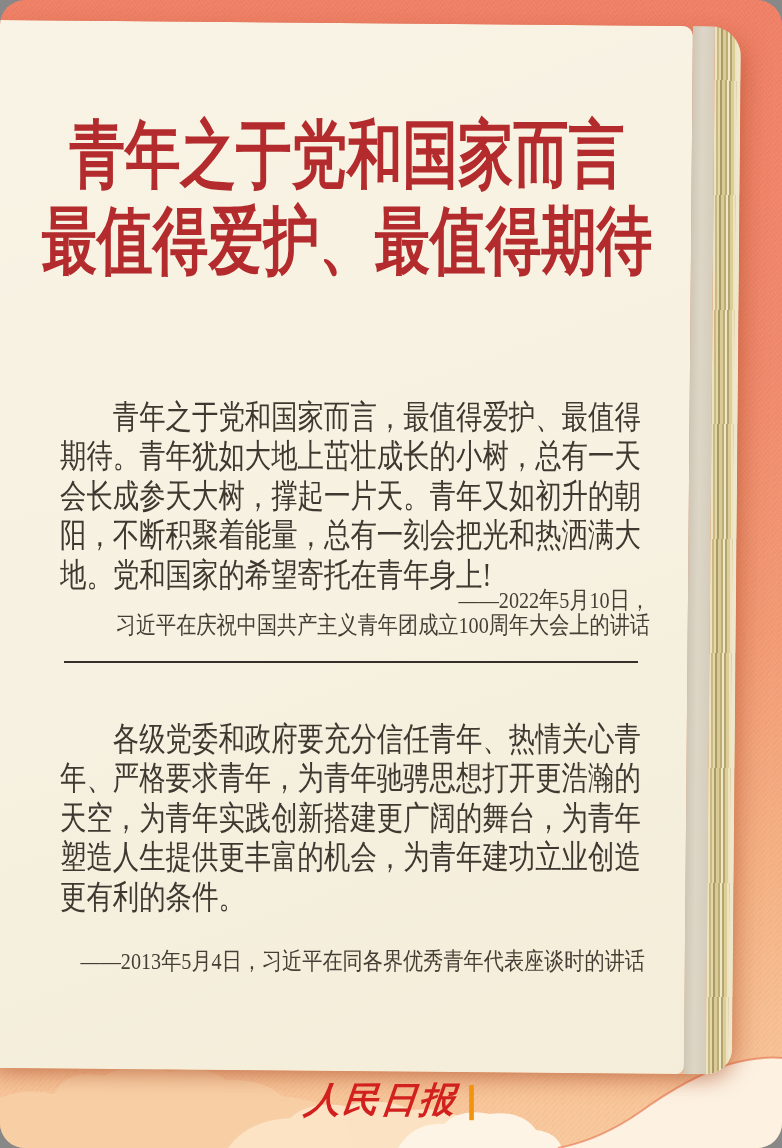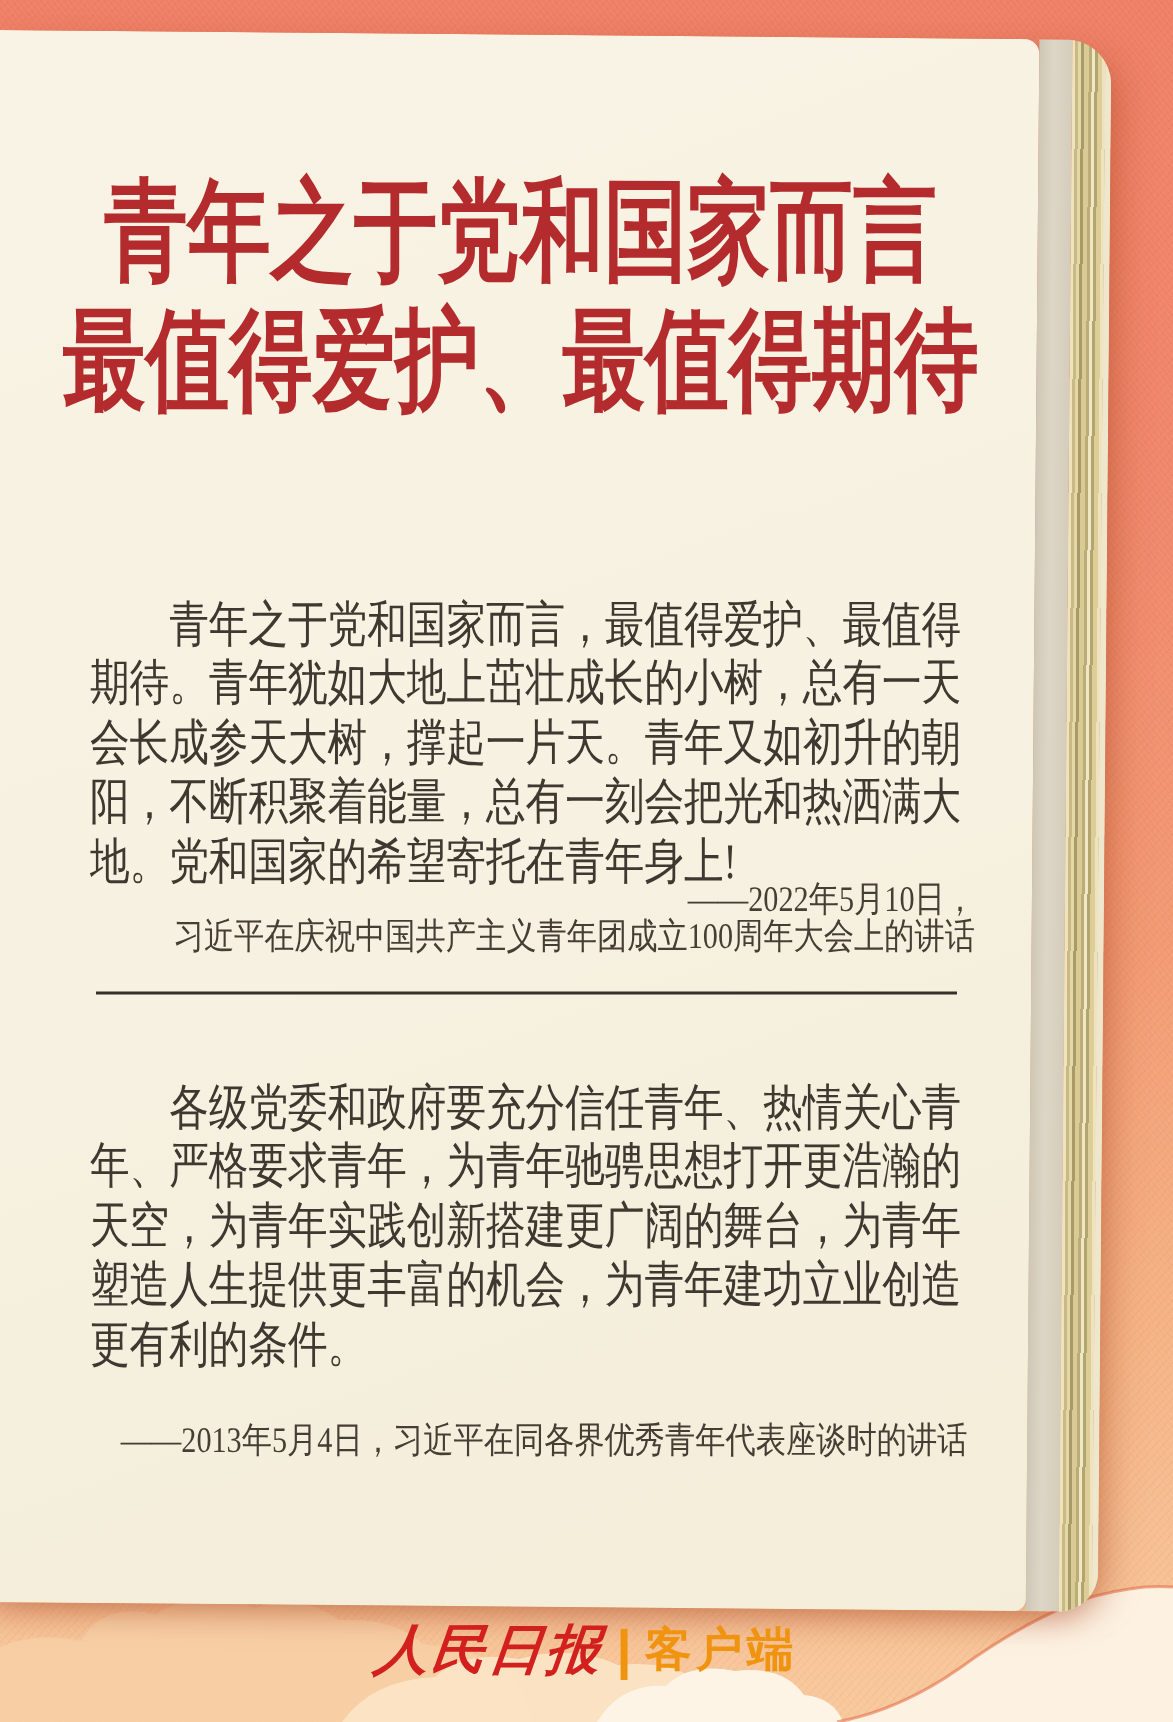--- a/index.html
+++ b/index.html
@@ -1,19 +1,20 @@
 <!DOCTYPE html>
 <html><head>
 <meta charset="utf-8">
 <style>
   html,body{margin:0;padding:0;background:#888;}
   .poster{
     position:relative;width:782px;height:1148px;overflow:hidden;
     font-family:"Liberation Serif","DejaVu Serif",serif;
     background:linear-gradient(180deg,#ef8066 0%,#f0886b 30%,#f29a74 55%,#f5b486 78%,#f8c99d 100%);
+    border-radius:25px;
   }
   
   .bg-texture{
     position:absolute;inset:0;z-index:0;
     background:
       repeating-linear-gradient(52deg,rgba(255,255,255,.045) 0 1px,rgba(0,0,0,0) 1px 3px),
       repeating-linear-gradient(-48deg,rgba(160,50,20,.04) 0 1px,rgba(0,0,0,0) 1px 4px);
   }
   .clouds{position:absolute;left:0;top:1048px;width:782px;height:100px;z-index:1;}
   
@@ -135,15 +136,14 @@
     </div>
 
     <div class="attr attr2">
       <div>——2013年5月4日，习近平在同各界优秀青年代表座谈时的讲话</div>
     </div>
   </div>
 
   <div class="brand">
     <span class="brand-name">人民日报</span>
     <span class="brand-sep">|</span>
-    <span class="brand-client">客户端</span>
   </div>
 </div>
 
 </body></html>

